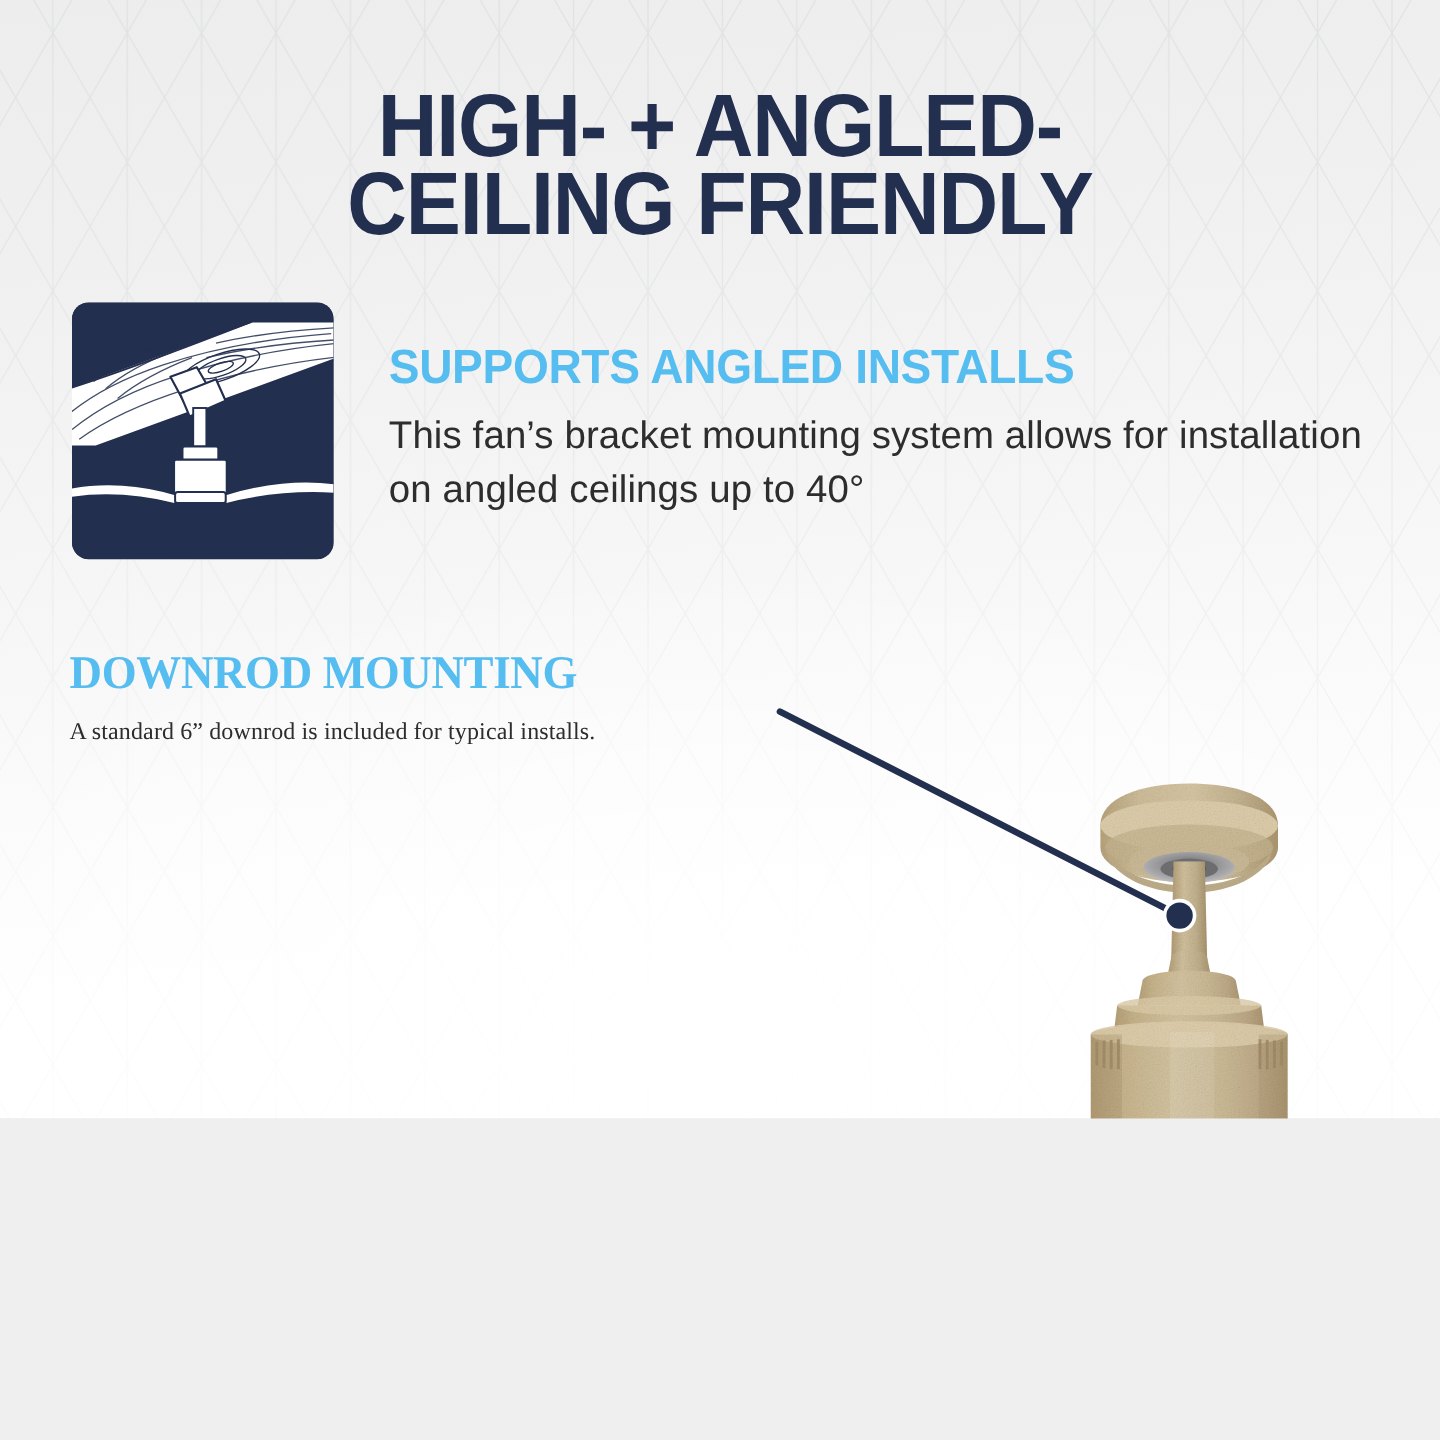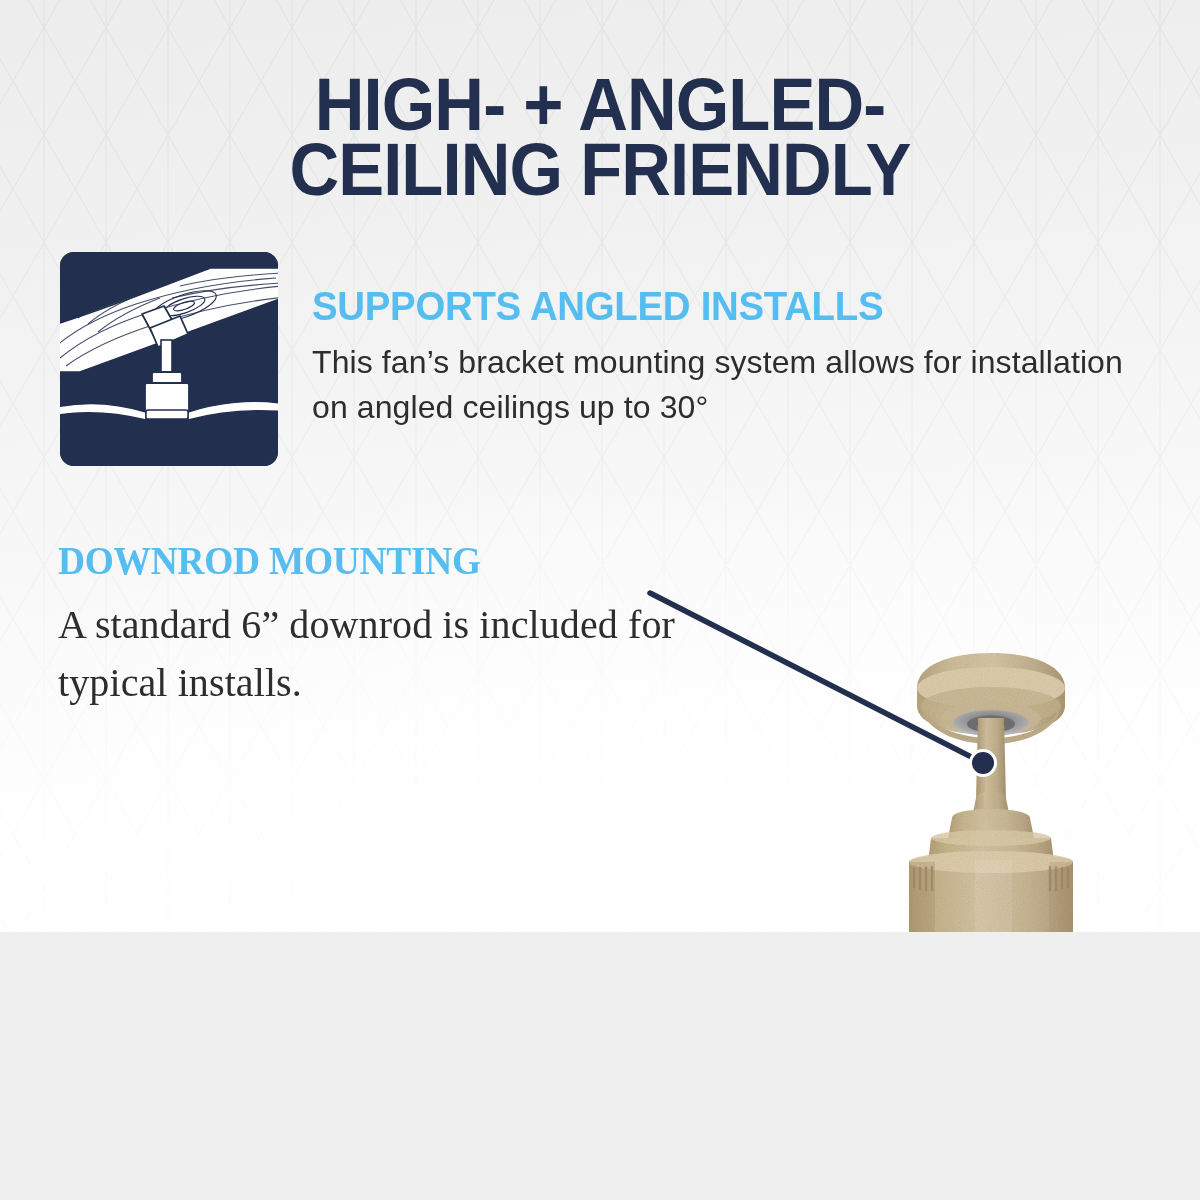--- a/index.html
+++ b/index.html
@@ -54,21 +54,21 @@
     left:60px;top:252px;
     width:218px;height:214px;
     border-radius:14px;
     background:#232f4e;
     overflow:hidden;
   }
   .icon-card svg{display:block;width:100%;height:100%;}
 
   .feat1{
     position:absolute;
-    left:312px;top:286px;
+    left:324px;top:286px;
     width:830px;
   }
   .feat-head{
     color:#56bdf0;
     font-weight:bold;
     font-size:40px;
     line-height:1.04;
     letter-spacing:-.3px;
     transform:scaleX(.96);
     transform-origin:0 50%;
@@ -85,21 +85,21 @@
   }
 
   
   .feat2{
     position:absolute;
     left:58px;top:541px;
     width:620px;
     font-family:Liberation Serif, serif;
   }
   .feat2 .feat-head{font-size:39px;}
-  .feat2 .feat-body{font-size:40px;line-height:1.45;margin-top:14px;}
+  .feat2 .feat-body{font-size:20px;line-height:1.45;margin-top:14px;}
 
   
   .leader{
     position:absolute;left:0;top:0;
     width:1200px;height:1200px;
     pointer-events:none;
   }
 
   
   .fan{
@@ -191,21 +191,21 @@
       <g fill="#ffffff" stroke="#232f4e" stroke-width="1.5" stroke-linejoin="round">
         <path d="M-8 156 C26 148 60 152 86 160 L86 168 C58 161 24 158 -8 164 Z"></path>
         <path d="M226 152 C192 146 156 151 128 160 L128 168 C158 160 194 157 226 160 Z"></path>
       </g>
       <rect x="86" y="158" width="42" height="9" rx="2" fill="#ffffff" stroke="#232f4e" stroke-width="1.5"></rect>
     </svg>
   </div>
 
   <div class="feat1">
     <h2 class="feat-head">SUPPORTS ANGLED INSTALLS</h2>
-    <p class="feat-body">This fan’s bracket mounting system allows for installation on angled ceilings up to 30°</p>
+    <p class="feat-body">This fan’s bracket mounting system allows for installation on angled ceilings up to 40°</p>
   </div>
 
   <div class="feat2">
     <h2 class="feat-head">DOWNROD MOUNTING</h2>
     <p class="feat-body">A standard 6” downrod is included for typical installs.</p>
   </div>
 
   <svg class="fan" viewBox="0 0 1200 1200">
     <defs>
 

